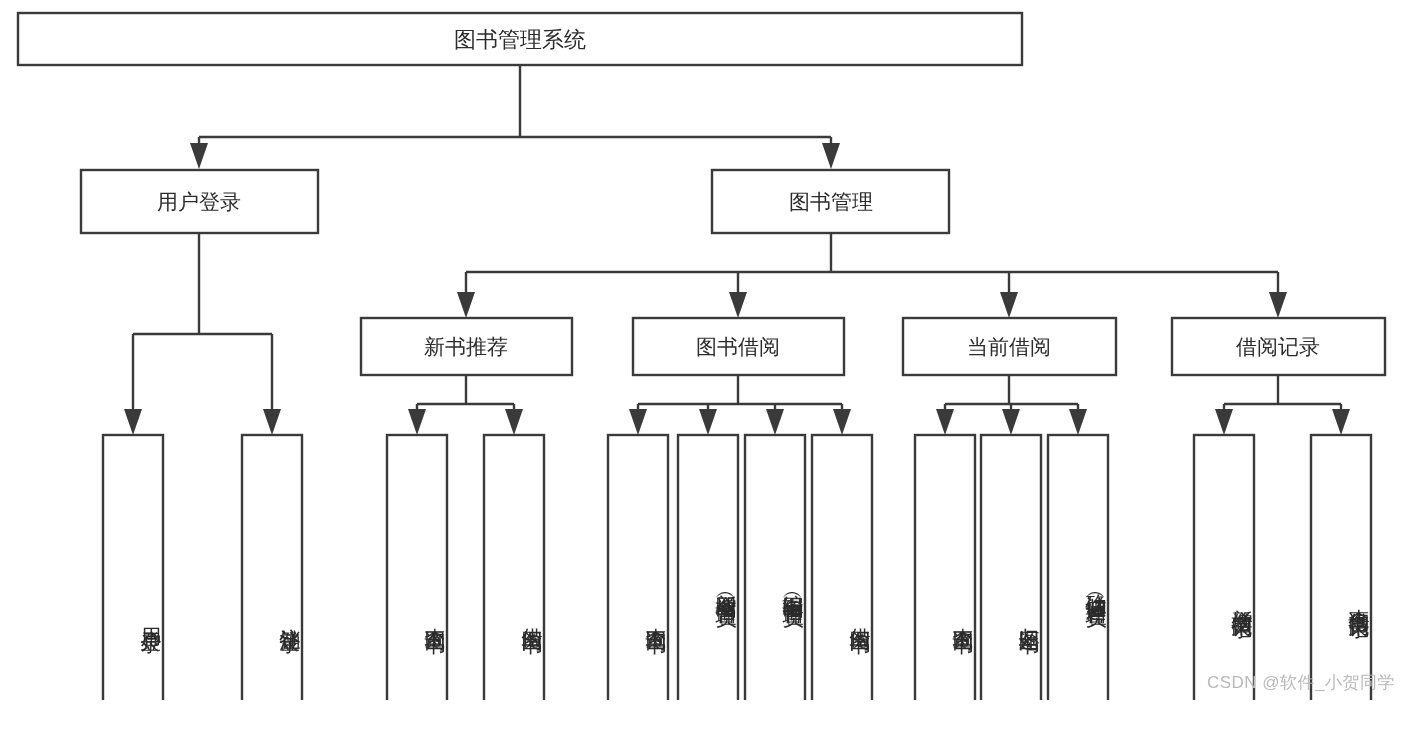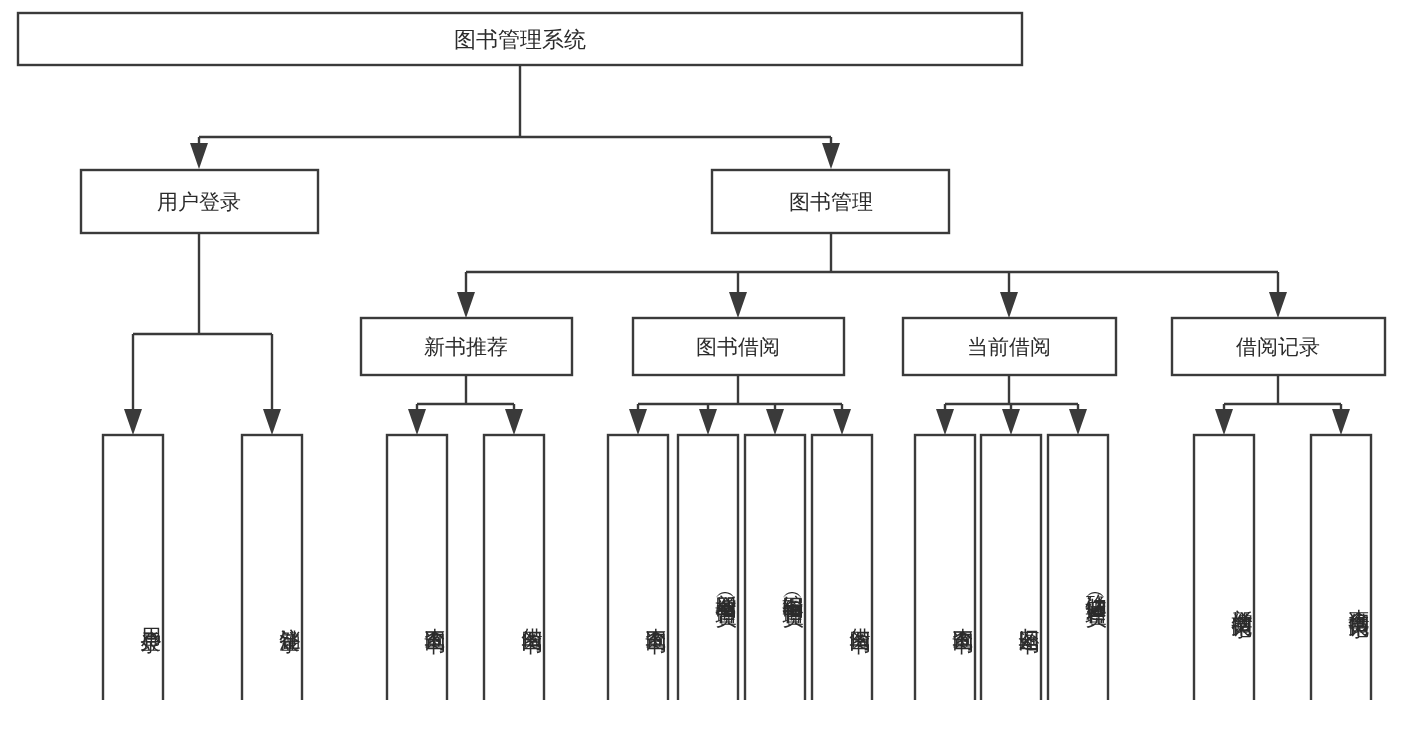--- a/index.html
+++ b/index.html
@@ -293,13 +293,14 @@
   <div class="leaf-label" style="left:745px; top:443px; width:60px; height:285px;">编辑图书（管理员）</div>
   <div class="leaf-label" style="left:812px; top:500px; width:60px; height:230px;">借阅图书</div>
 
   <div class="leaf-label" style="left:915px; top:500px; width:60px; height:230px;">查询图书</div>
   <div class="leaf-label" style="left:981px; top:500px; width:60px; height:230px;">归还图书</div>
   <div class="leaf-label" style="left:1048px; top:443px; width:60px; height:285px;">确认归还（管理员）</div>
 
   <div class="leaf-label" style="left:1194px; top:466px; width:60px; height:264px;">新增借阅记录</div>
   <div class="leaf-label" style="left:1311px; top:466px; width:60px; height:264px;">查询借阅记录</div>
 
+  <div class="watermark">CSDN @软件_小贺同学</div>
 </div>
 
 </body></html>

